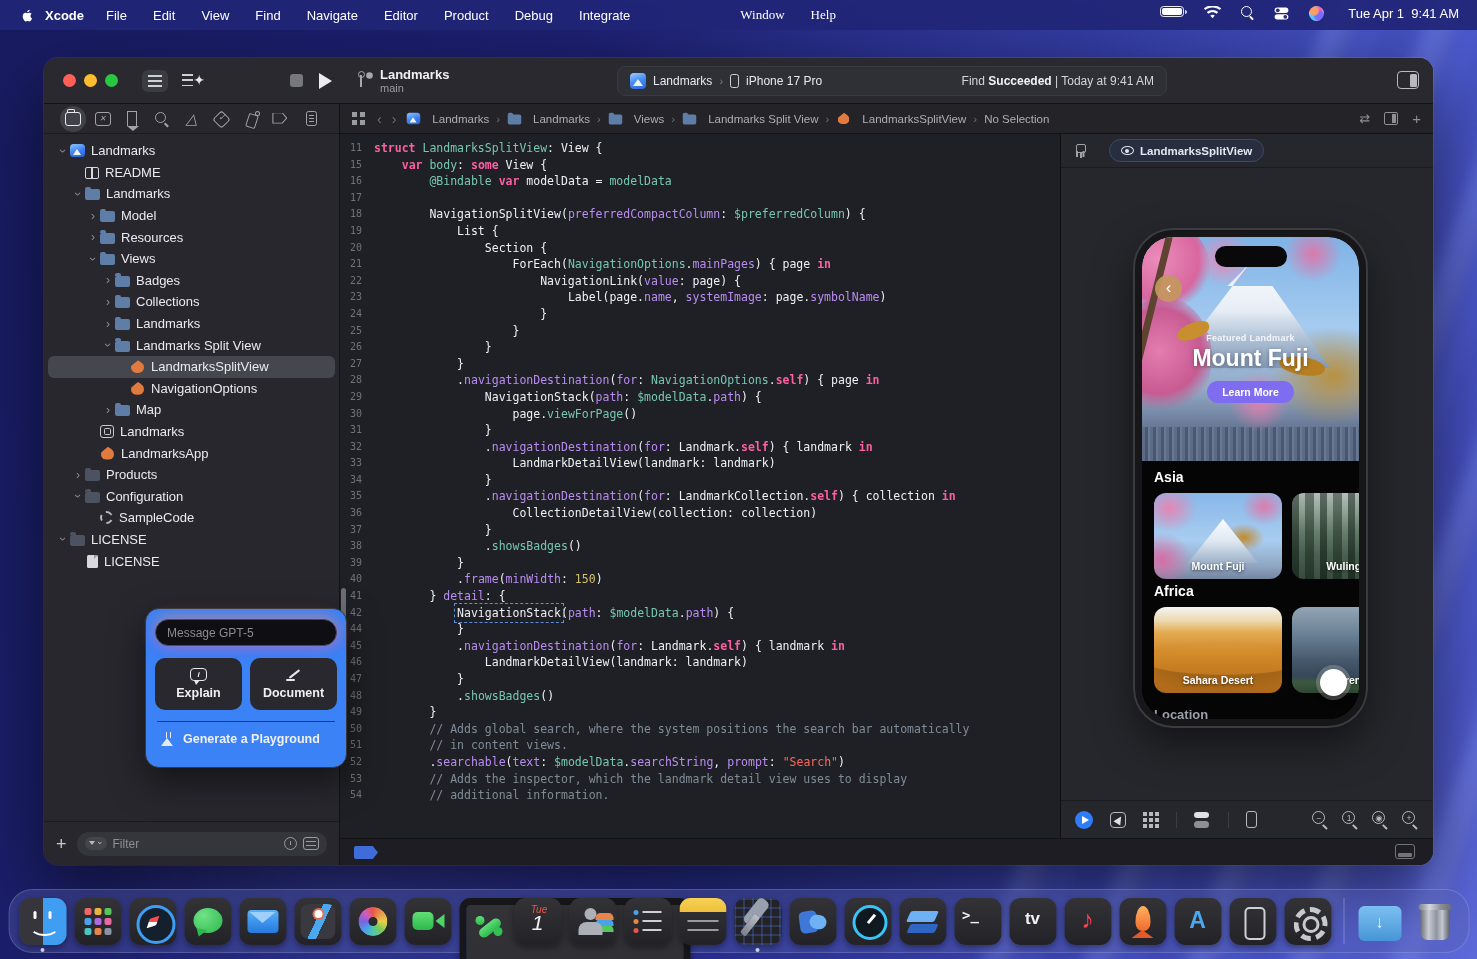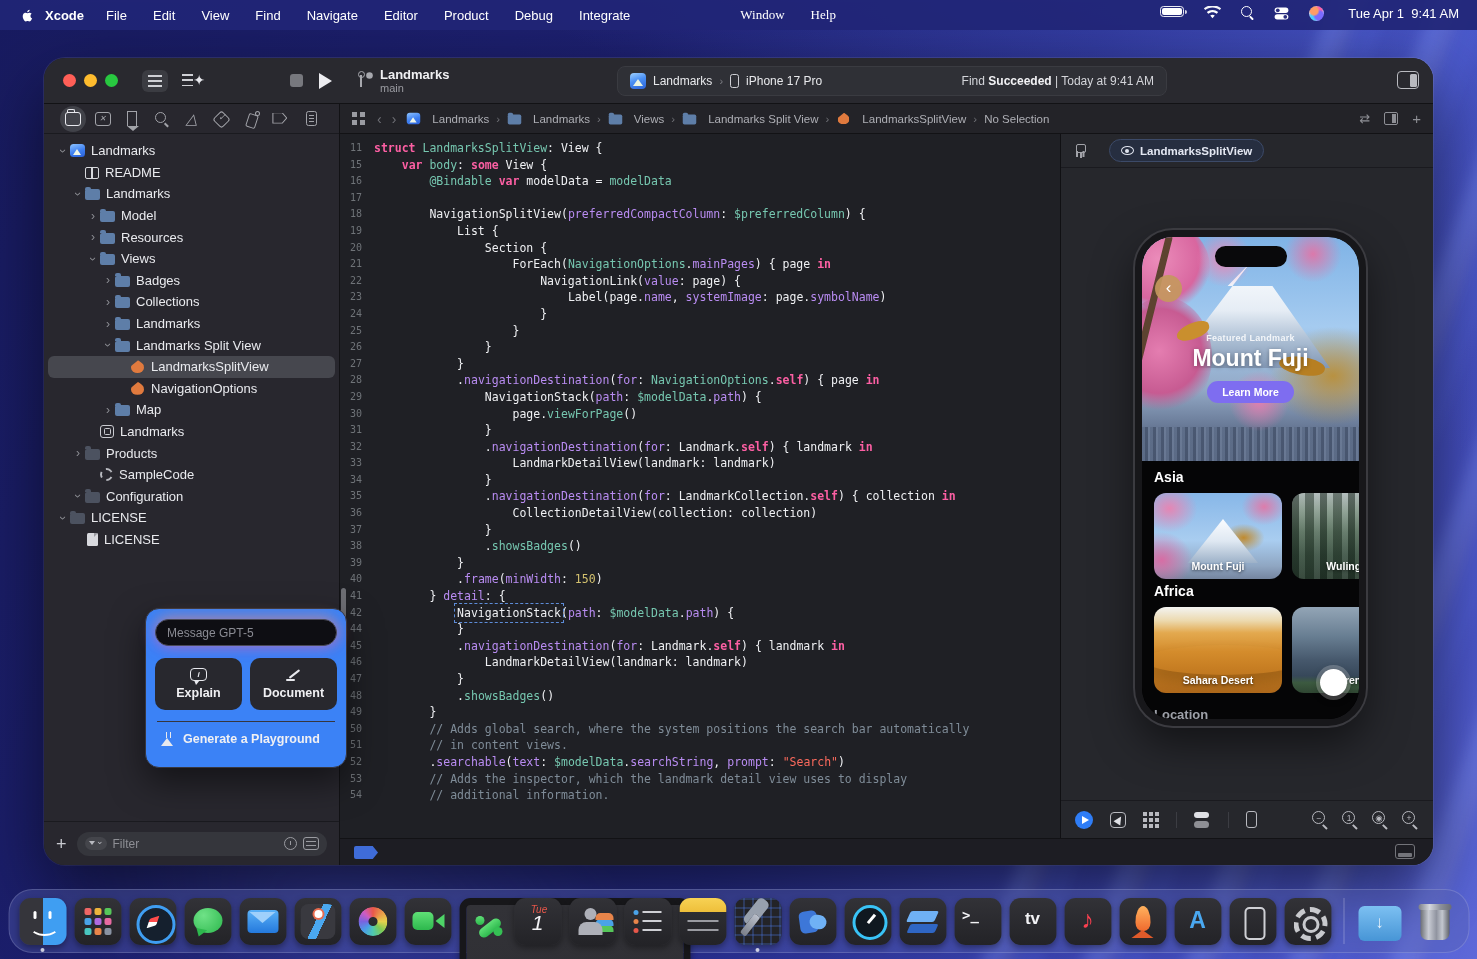--- a/index.html
+++ b/index.html
@@ -29,21 +29,21 @@
   .ic-battery { width:24px; height:11px; border:1.5px solid rgba(255,255,255,.9); border-radius:3.5px; position:relative; }
   .ic-battery::before { content:""; position:absolute; inset:1px; background:#fff; border-radius:2px; }
   .ic-battery::after { content:""; position:absolute; right:-4px; top:2.5px; width:2px; height:4px; background:rgba(255,255,255,.8); border-radius:0 2px 2px 0; }
   .ic-search { width:13px; height:13px; position:relative; }
   .ic-search::before { content:""; position:absolute; left:0; top:0; width:9px; height:9px; border:1.8px solid #fff; border-radius:50%; }
   .ic-search::after { content:""; position:absolute; right:0; bottom:0; width:5px; height:1.8px; background:#fff; transform:rotate(45deg); border-radius:1px; }
   .ic-siri { width:15px; height:15px; border-radius:50%;
     background:radial-gradient(circle at 34% 32%, #ff9d66 0 26%, transparent 40%), radial-gradient(circle at 68% 64%, #7b6bff 0 30%, transparent 46%), radial-gradient(circle at 62% 30%, #ff5fa8 0 24%, transparent 40%), radial-gradient(circle at 36% 68%, #4ad0ff 0 26%, transparent 42%), #cfd4ff; }
 
   
-  .window { position:absolute; left:44px; top:58px; width:1389px; height:807px; border-radius:21px; overflow:hidden;
+  .window { position:absolute; left:44px; top:58px; width:1389px; height:807px; border-radius:14px; overflow:hidden;
     background:#222227; box-shadow:0 28px 70px rgba(0,0,0,.55), 0 0 0 1px rgba(255,255,255,.10); z-index:10; }
 
   .wtoolbar { position:absolute; left:0; top:0; right:0; height:46px; background:#29292f; border-bottom:1px solid #121215; display:flex; align-items:center; }
   .traffic { display:flex; gap:8px; margin-left:19px; }
   .tl { width:13px; height:13px; border-radius:50%; }
   .tl.red{background:#ff5f57}.tl.yellow{background:#febc2e}.tl.green{background:#28c840}
   .tb-sidebar { margin-left:24px; width:26px; height:22px; background:#3b3c42; border-radius:6px; position:relative; }
   .tb-sidebar::before { content:""; position:absolute; left:6px; top:5px; width:14px; height:12px;
     background:repeating-linear-gradient(180deg,#cfd0d5 0 1.6px, transparent 1.6px 5px); }
   .tb-sparkle { margin-left:14px; width:22px; height:20px; position:relative; }
@@ -514,34 +514,39 @@
           <div class="trow" style="padding-left: 53px;">
             <span class="chev">›</span>
             <span class="ti ti-folder"></span>
             <span class="tlabel">Map</span>
           </div>
           <div class="trow" style="padding-left: 38px;">
             <span class="chev"></span>
             <span class="ti ti-assets"></span>
             <span class="tlabel">Landmarks</span>
           </div>
+          <div class="trow" style="padding-left: 38px;">
+            <span class="chev"></span>
+            <span class="ti ti-swift"></span>
+            <span class="tlabel">LandmarksApp</span>
+          </div>
           <div class="trow" style="padding-left: 23px;">
             <span class="chev">›</span>
             <span class="ti ti-folder dim"></span>
             <span class="tlabel">Products</span>
           </div>
+          <div class="trow" style="padding-left: 23px;">
+            <span class="chev open">›</span>
+            <span class="ti ti-folder dim"></span>
+            <span class="tlabel">Configuration</span>
+          </div>
           <div class="trow" style="padding-left: 38px;">
             <span class="chev"></span>
             <span class="ti ti-gear"></span>
             <span class="tlabel">SampleCode</span>
-          </div>
-          <div class="trow" style="padding-left: 23px;">
-            <span class="chev open">›</span>
-            <span class="ti ti-folder dim"></span>
-            <span class="tlabel">Configuration</span>
           </div>
           <div class="trow" style="padding-left: 8px;">
             <span class="chev open">›</span>
             <span class="ti ti-folder dim"></span>
             <span class="tlabel">LICENSE</span>
           </div>
           <div class="trow" style="padding-left: 23px;">
             <span class="chev"></span>
             <span class="ti ti-doc"></span>
             <span class="tlabel">LICENSE</span>

